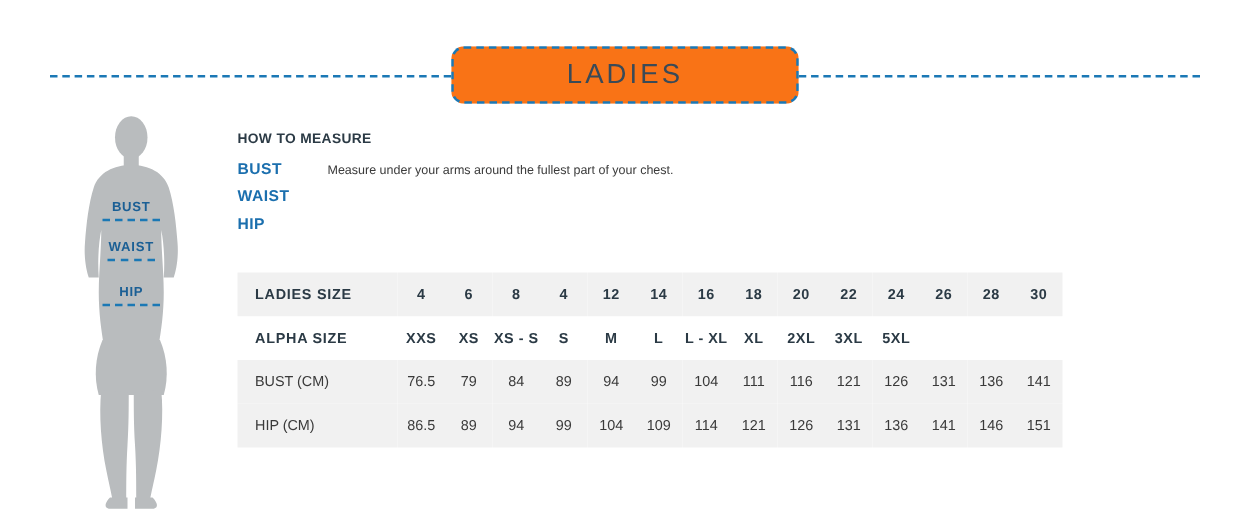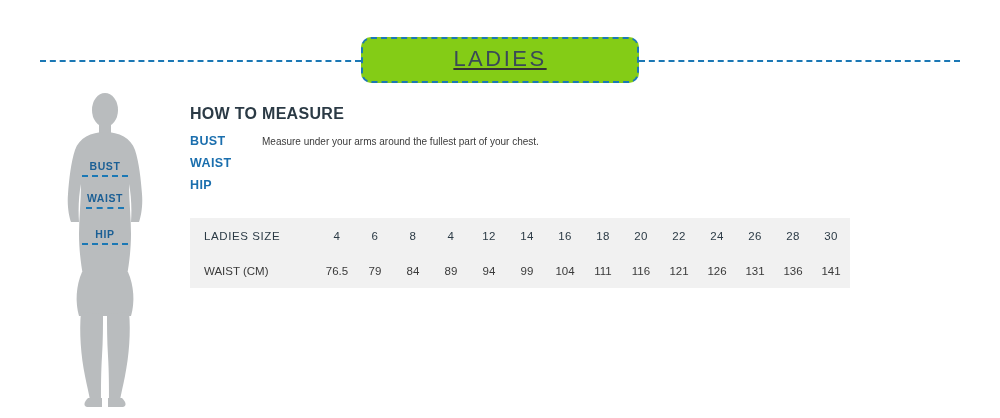--- a/index.html
+++ b/index.html
@@ -28,22 +28,21 @@
     height: 0;
     border-top: 2px dashed #1b78b5;
     margin-top: 1px;
   }
   .dash-line.left { margin-left: 40px; }
   .dash-line.right { margin-right: 40px; }
   .banner-box {
     border: 2px dashed #1b78b5;
     border-radius: 10px;
     padding: 7px 90px 9px 90px;
-    background: #84cc16;
-    text-decoration: underline;
+    background: #f97316;
   }
   .banner-title {
     font-size: 22px;
     letter-spacing: 2.5px;
     color: #3a4a57;
     font-weight: 400;
   }
 
   
   .figure-wrap {
@@ -74,21 +73,21 @@
   #lbl-hip { top: 140px; }
   #lbl-hip .bar { width: 46px; }
 
   
   .measure {
     position: absolute;
     left: 190px; top: 105px;
     width: 790px;
   }
   .measure-title {
-    font-size: 16px;
+    font-size: 11px;
     font-weight: bold;
     color: #2b3a45;
     letter-spacing: 0.3px;
     margin-bottom: 11px;
   }
   .measure-row {
     display: flex;
     align-items: baseline;
     margin-bottom: 8px;
   }
@@ -124,21 +123,21 @@
     text-align: center;
     vertical-align: middle;
     padding: 0;
   }
   table.size-table td.label {
     text-align: left;
     padding-left: 14px;
     width: 128px;
   }
   table.size-table tr.head td {
-    font-weight: normal;
+    font-weight: bold;
     color: #2b3a45;
     letter-spacing: 0.4px;
     font-size: 11.5px;
   }
   table.size-table tr.head td.label {
     letter-spacing: 0.6px;
   }
   table.size-table col.c-data { width: 38px; }
 </style>
 </head>
@@ -245,32 +244,66 @@
           <td>14</td>
           <td>16</td>
           <td>18</td>
           <td>20</td>
           <td>22</td>
           <td>24</td>
           <td>26</td>
           <td>28</td>
           <td>30</td>
         </tr>
+        <tr class="head">
+          <td class="label">ALPHA SIZE</td>
+          <td>XXS</td>
+          <td>XS</td>
+          <td>XS - S</td>
+          <td>S</td>
+          <td>M</td>
+          <td>L</td>
+          <td>L - XL</td>
+          <td>XL</td>
+          <td>2XL</td>
+          <td>3XL</td>
+          <td>5XL</td>
+          <td></td>
+          <td></td>
+          <td></td>
+        </tr>
         <tr class="shaded">
-          <td class="label">WAIST (CM)</td>
+          <td class="label">BUST (CM)</td>
           <td>76.5</td>
           <td>79</td>
           <td>84</td>
           <td>89</td>
           <td>94</td>
           <td>99</td>
           <td>104</td>
           <td>111</td>
           <td>116</td>
           <td>121</td>
           <td>126</td>
           <td>131</td>
           <td>136</td>
           <td>141</td>
         </tr>
+        <tr class="shaded">
+          <td class="label">HIP (CM)</td>
+          <td>86.5</td>
+          <td>89</td>
+          <td>94</td>
+          <td>99</td>
+          <td>104</td>
+          <td>109</td>
+          <td>114</td>
+          <td>121</td>
+          <td>126</td>
+          <td>131</td>
+          <td>136</td>
+          <td>141</td>
+          <td>146</td>
+          <td>151</td>
+        </tr>
       </tbody>
   </table>
 </div>
 
 </body></html>

